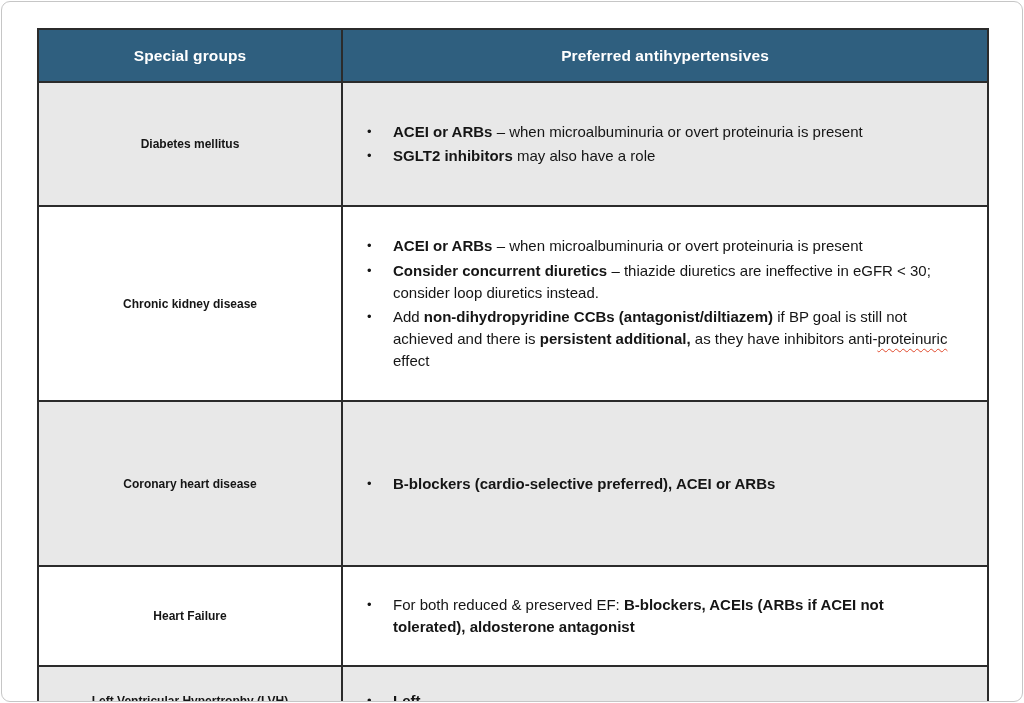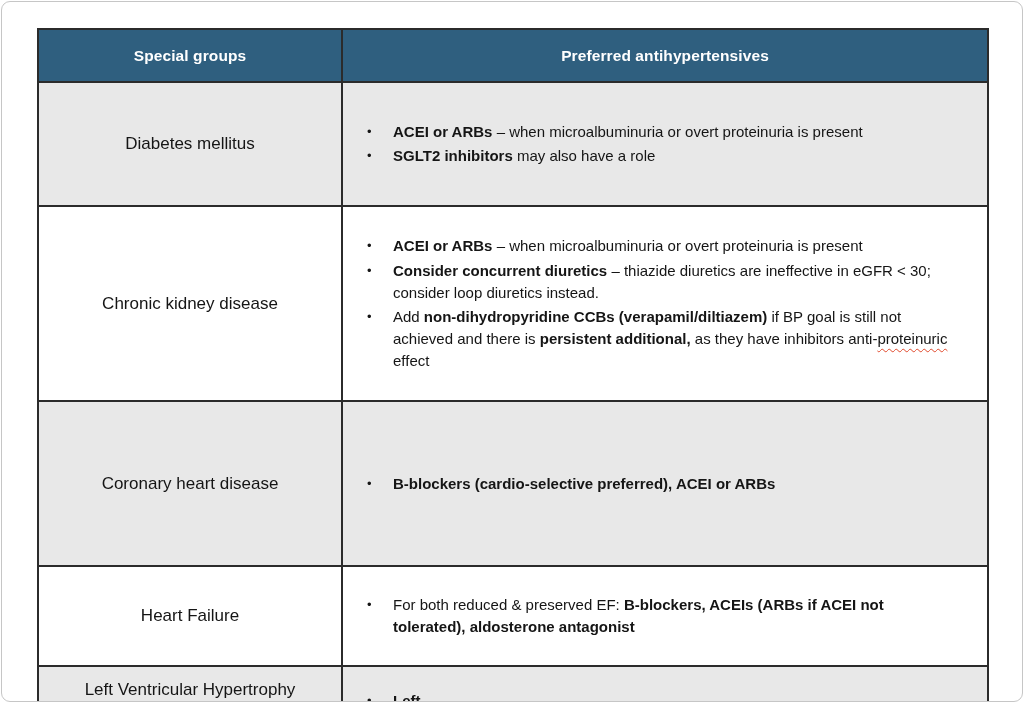--- a/index.html
+++ b/index.html
@@ -41,22 +41,22 @@
     letter-spacing: 0.1px;
   }
   .tbl tbody tr:nth-child(1) { height: 124px; }
   .tbl tbody tr:nth-child(2) { height: 195px; }
   .tbl tbody tr:nth-child(3) { height: 165px; }
   .tbl tbody tr:nth-child(4) { height: 100px; }
   .tbl tbody tr:nth-child(5) { height: 69px;  }
   .tbl tbody tr td { background: #ffffff; }
   .tbl tbody tr.shaded td { background: var(--shaded-bg, #e8e8e8); }
   td.group-cell {
-    font-weight: normal;
-    font-size: 17px;
+    font-weight: bold;
+    font-size: 12px;
     text-align: center;
     vertical-align: middle;
     padding: 0 30px;
     line-height: 22px;
   }
   td.bullets-cell {
     vertical-align: middle;
     padding: 10px 34px 10px 24px;
     font-size: 15px;
   }
@@ -116,21 +116,21 @@
             <div class="bullet">
               <span class="marker">•</span>
               <span class="btext"><span class="bold">ACEI or ARBs</span><span> – when microalbuminuria or overt proteinuria is present</span></span>
             </div>
             <div class="bullet">
               <span class="marker">•</span>
               <span class="btext"><span class="bold">Consider concurrent diuretics</span><span> – thiazide diuretics are ineffective in eGFR &lt; 30; consider loop diuretics instead.</span></span>
             </div>
             <div class="bullet">
               <span class="marker">•</span>
-              <span class="btext"><span>Add </span><span class="bold">non-dihydropyridine CCBs (verapamil/diltiazem)</span><span> if BP goal is still not achieved and there is </span><span class="bold">persistent additional,</span><span> as they have inhibitors anti-</span><span class="squiggly">proteinuric</span><span> effect</span></span>
+              <span class="btext"><span>Add </span><span class="bold">non-dihydropyridine CCBs (antagonist/diltiazem)</span><span> if BP goal is still not achieved and there is </span><span class="bold">persistent additional,</span><span> as they have inhibitors anti-</span><span class="squiggly">proteinuric</span><span> effect</span></span>
             </div>
           </td>
         </tr>
         <tr class="shaded">
           <td class="group-cell">Coronary heart disease</td>
           <td class="bullets-cell">
             <div class="bullet">
               <span class="marker">•</span>
               <span class="btext"><span class="bold">B-blockers (cardio-selective preferred), ACEI or ARBs</span></span>
             </div>

